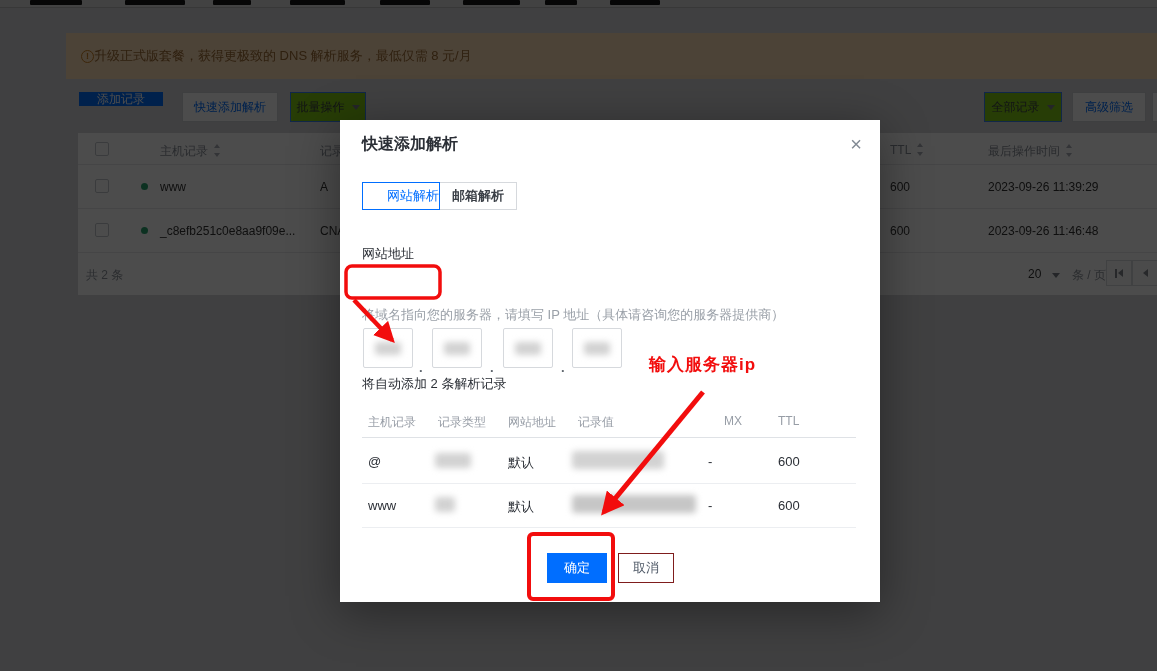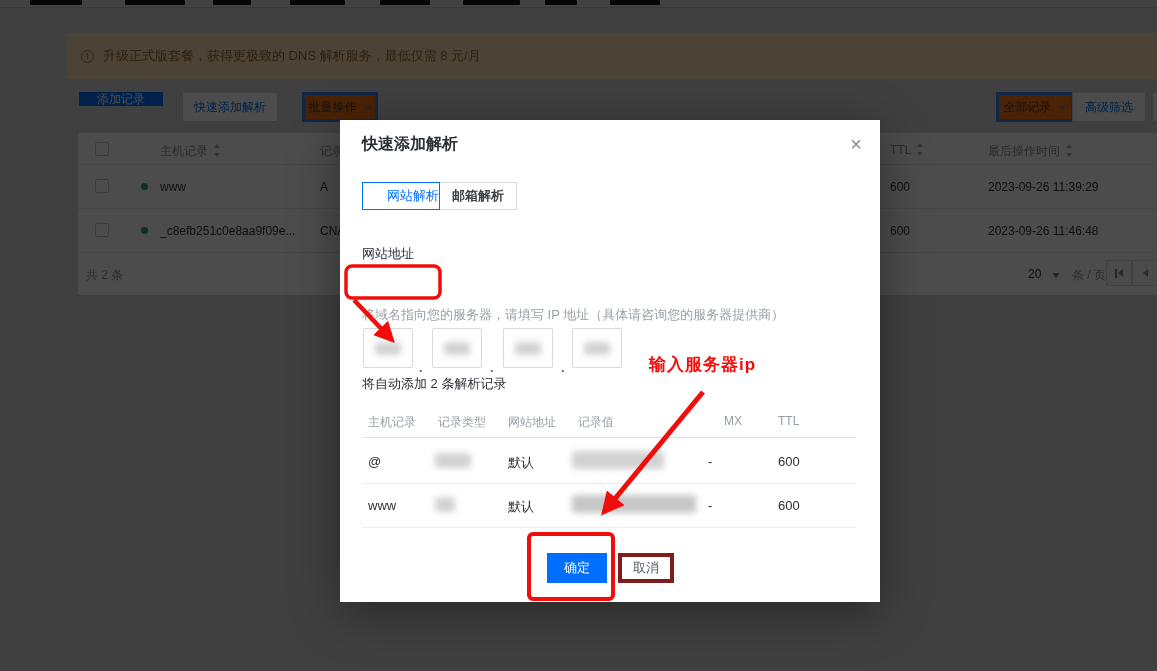--- a/index.html
+++ b/index.html
@@ -7,25 +7,25 @@
   .stage{position:relative;width:1157px;height:671px;overflow:hidden;background:#d6d8db;margin:0 auto;}
   .abs{position:absolute;}
 
   
   .topbar{left:0;top:0;width:1157px;height:8px;background:#dcdcdc;border-bottom:1px solid #bdbdbd;}
   .topbar .frag{position:absolute;top:0;height:5px;background:#141414;border-radius:1px;}
 
   .banner{left:66px;top:33px;width:1091px;height:46px;background:#ffdfb8;display:flex;align-items:center;}
   .banner .info{width:13px;height:13px;border:1.5px solid #c97f22;border-radius:50%;margin-left:15px;
     color:#c97f22;font-size:9px;font-weight:bold;display:flex;align-items:center;justify-content:center;}
-  .banner .msg{margin-left:9px;font-size:13px;color:#9c6b33;}
+  .banner .msg{font-size:13px;color:#9c6b33;}
 
   .btn{display:flex;align-items:center;justify-content:center;font-size:12px;cursor:pointer;}
   .btn-primary{background:#006eff;color:#fff;}
-  .btn-plain{background:#f97316;border:3px solid #3b82f6;color:#3c4148;margin-left:12px;}
+  .btn-plain{background:#84cc16;border:1px solid #3b82f6;color:#3c4148;}
   .btn-blue-text{background:#fff;border:1px solid #d0d2d6;color:#006eff;}
   .caret{width:0;height:0;border-left:4px solid transparent;border-right:4px solid transparent;border-top:5px solid #787e86;display:inline-block;margin-left:7px;}
 
   .dns-table{left:78px;top:133px;width:1079px;height:162px;background:#ffffff;}
   .hline{position:absolute;left:0;width:100%;height:1px;background:#e6e8eb;}
   .cell{position:absolute;font-size:12px;color:#333;white-space:nowrap;}
   .hcell{position:absolute;font-size:12px;color:#8a9099;white-space:nowrap;}
   .sort{position:relative;width:7px;height:13px;display:inline-block;margin-left:6px;vertical-align:-2px;}
   .sort::before{content:"";position:absolute;top:0;left:0;border-left:3.5px solid transparent;border-right:3.5px solid transparent;border-bottom:4.5px solid #aab0b8;}
   .sort::after{content:"";position:absolute;bottom:0;left:0;border-left:3.5px solid transparent;border-right:3.5px solid transparent;border-top:4.5px solid #aab0b8;}
@@ -220,21 +220,21 @@
         <span class="smudge" style="position:absolute;left:232px;top:375px;width:124px;height:18px;background:#c6c6c6"></span>
         <span class="pt-c" style="left:368px;top:378px">-</span>
         <span class="pt-c" style="left:438px;top:378px">600</span>
       </div>
       <div class="hline" style="left:22px;width:494px;top:407px;background:#eceef1"></div>
     </div>
 
     <div class="m-btn" style="left:207px;width:60px;background:#006eff;color:#fff">
       <span>确定</span>
     </div>
-    <div class="m-btn" style="left:278px;width:56px;background:#fff;border:4px solid #7f1d1d;color:#4e5866">
+    <div class="m-btn" style="left:278px;width:56px;background:#fff;border:1px solid #7f1d1d;color:#4e5866">
       <span>取消</span>
     </div>
   </div>
 
   <svg class="abs anno-svg" viewBox="0 0 1157 671">
     <defs>
       <marker id="ah" viewBox="0 0 10 10" refX="8" refY="5" markerWidth="4.6" markerHeight="4.6" orient="auto-start-reverse">
         <path d="M0,0 L10,5 L0,10 z" fill="#f20d0d"></path>
       </marker>
     </defs>

